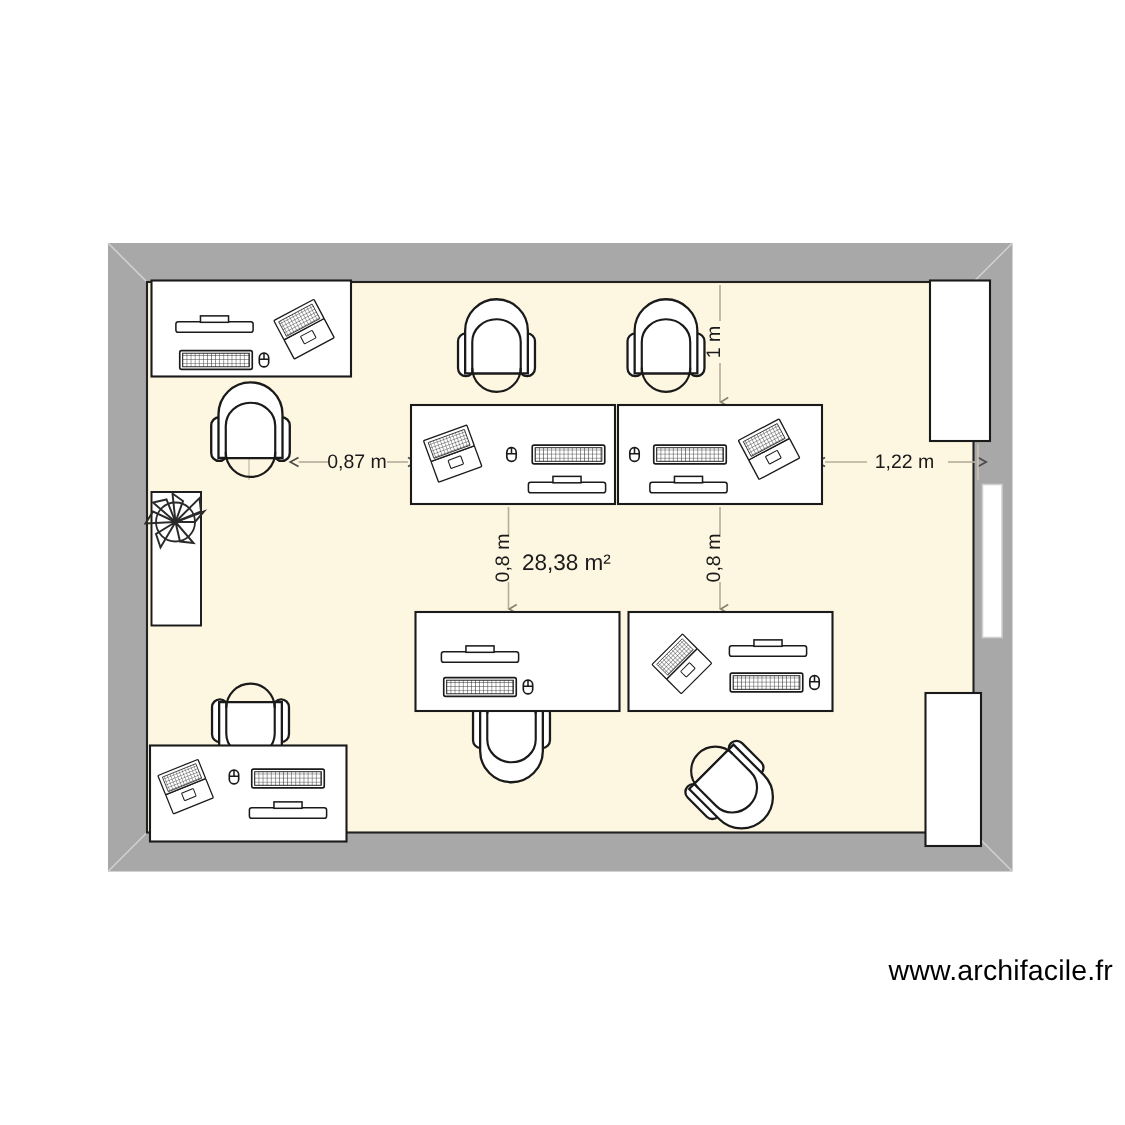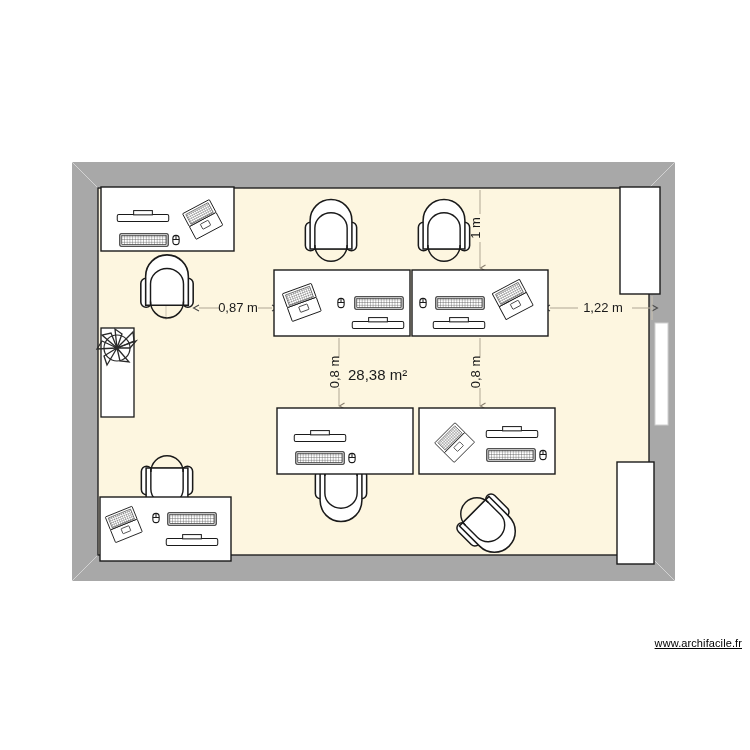--- a/index.html
+++ b/index.html
@@ -8,26 +8,25 @@
     background:#ffffff;
     font-family:"Liberation Sans", sans-serif;
     overflow:hidden;
     position:relative;
   }
   #plan{position:absolute;left:0;top:0;width:750px;height:750px;}
   .watermark{
     position:absolute;
     right:8px;
     top:637px;
-    font-size:11px;
+    font-size:19px;
     color:#000000;
     letter-spacing:0.1px;
     font-family:"Liberation Sans", sans-serif;
     white-space:nowrap;
-    text-decoration:underline;
   }
 </style>
 </head>
 <body>
 
 <svg id="plan" viewBox="0 0 750 750" width="750" height="750">
 
   <defs>
 
     <pattern id="keys" width="5.2" height="5.2" patternUnits="userSpaceOnUse">

